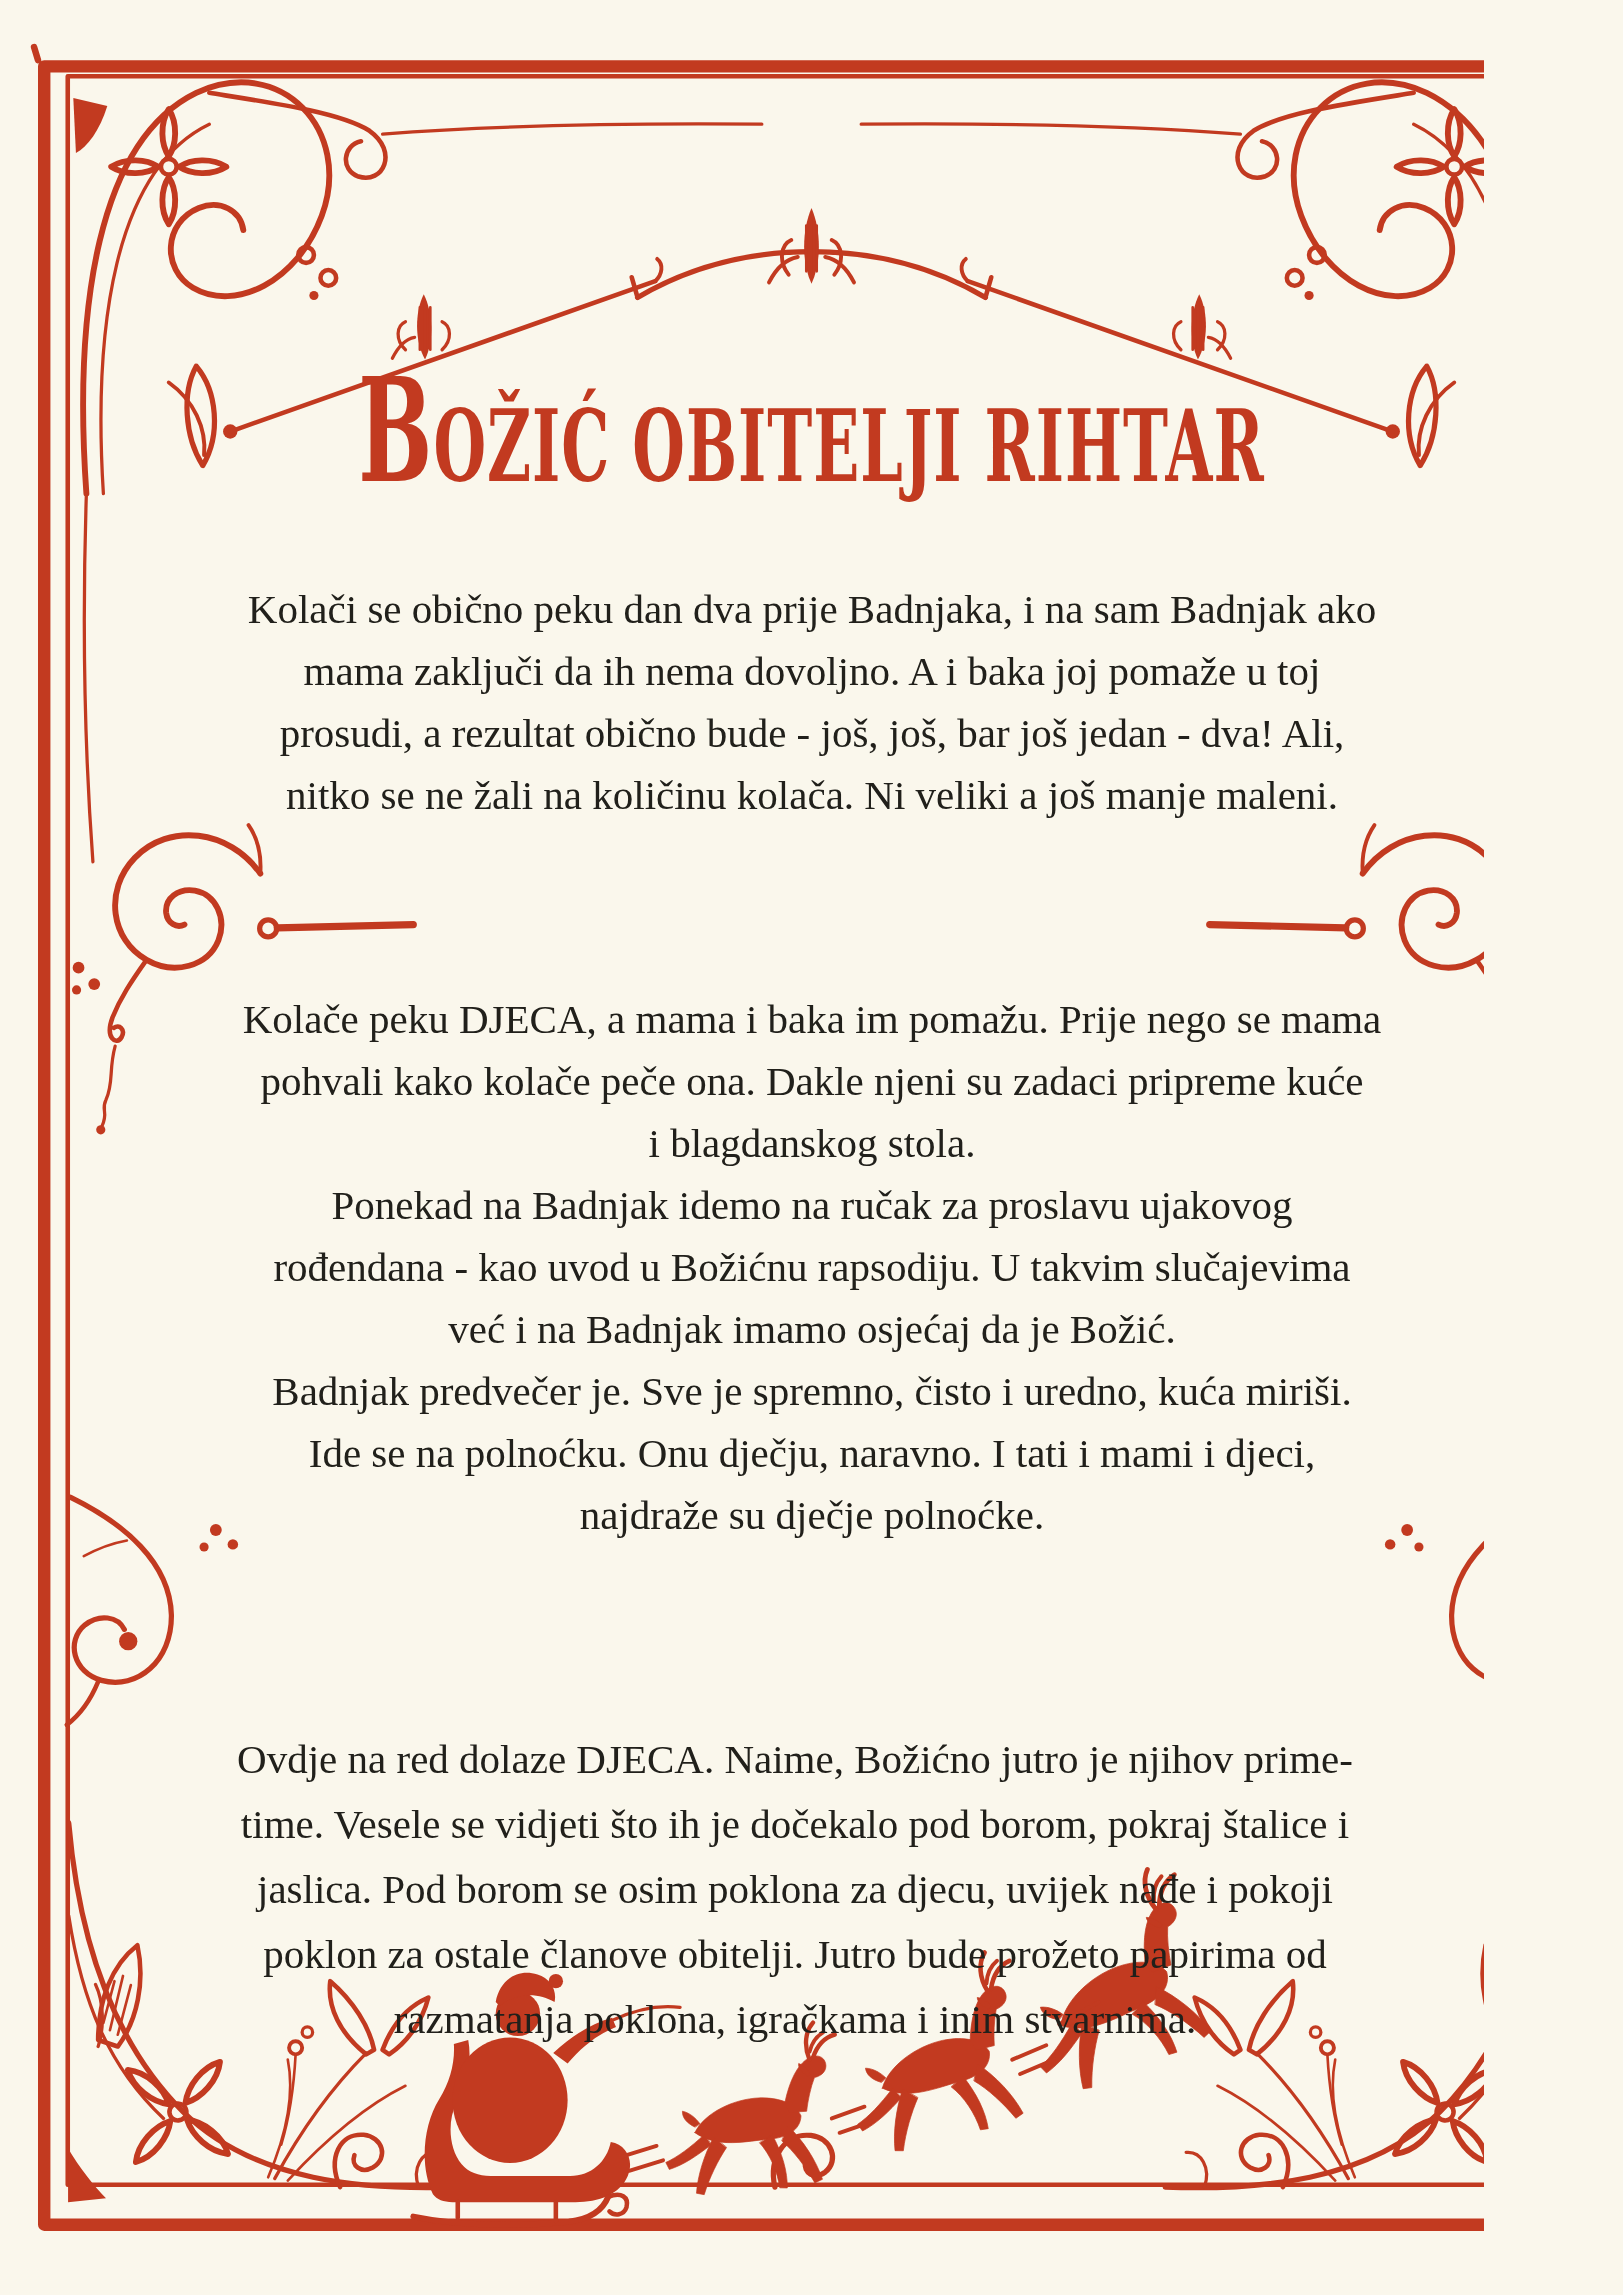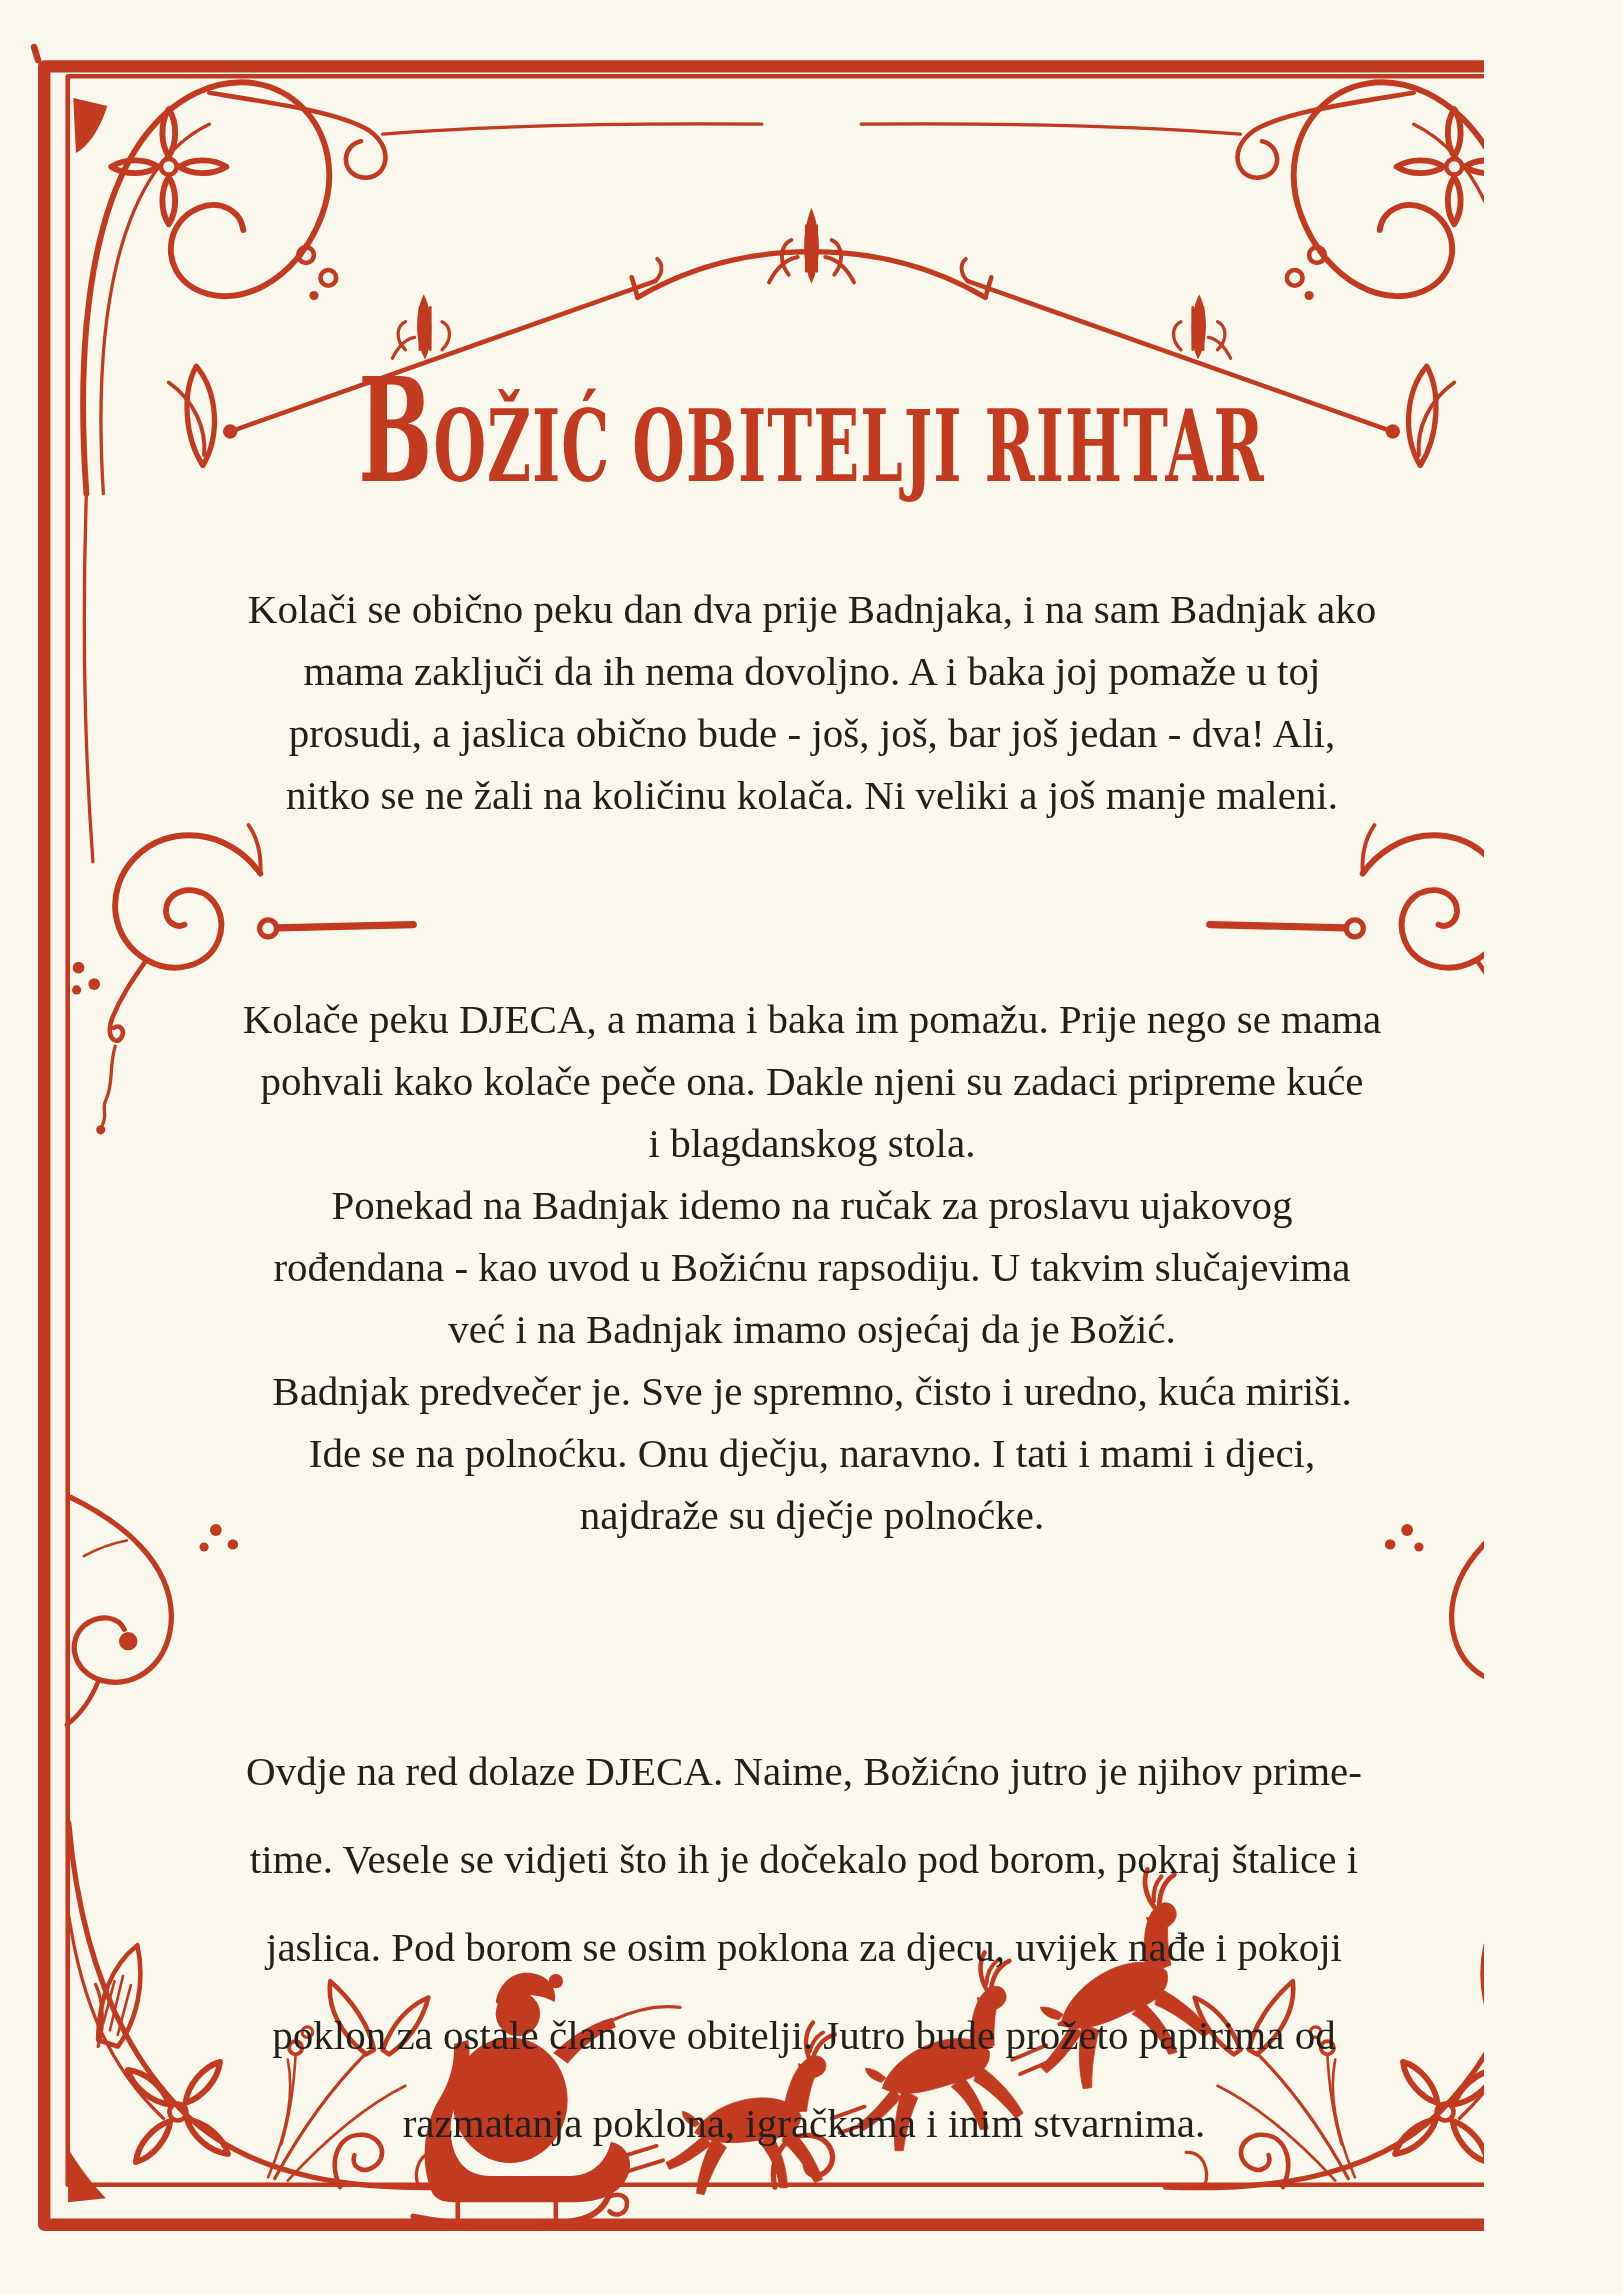--- a/index.html
+++ b/index.html
@@ -41,21 +41,21 @@
     color:var(--ink);
     font-size:41px;
     line-height:62px;
     text-align:center;
     white-space:pre;
     width:1308px;
     left:158px;
   }
   #para1{top:578px;}
   #para2{top:988px;}
-  #para3{top:1727px;line-height:88px;left:137px;width:1334px;}
+  #para3{top:1727px;line-height:65px;left:128px;width:1334px;}
   .section-heading{
     position:absolute;
     left:235px;top:1625px;
     color:var(--ink);
     font-size:65px;
     line-height:72px;
     white-space:pre;
   }
 </style>
 </head>
@@ -216,21 +216,21 @@
         <path d="M1560,3172 L1612,3150"></path>
         <path d="M1620,3096 L1680,3062"></path>
       </g>
     </g>
   </svg>
 
   <div class="title">Božić obitelji Rihtar</div>
 
   <div id="para1" class="body-par">Kolači se obično peku dan dva prije Badnjaka, i na sam Badnjak ako
 mama zaključi da ih nema dovoljno. A i baka joj pomaže u toj
-prosudi, a jaslica obično bude - još, još, bar još jedan - dva! Ali,
+prosudi, a rezultat obično bude - još, još, bar još jedan - dva! Ali,
 nitko se ne žali na količinu kolača. Ni veliki a još manje maleni.</div>
 
   <div id="para2" class="body-par">Kolače peku DJECA, a mama i baka im pomažu. Prije nego se mama
 pohvali kako kolače peče ona. Dakle njeni su zadaci pripreme kuće
 i blagdanskog stola.
 Ponekad na Badnjak idemo na ručak za proslavu ujakovog
 rođendana - kao uvod u Božićnu rapsodiju. U takvim slučajevima
 već i na Badnjak imamo osjećaj da je Božić.
 Badnjak predvečer je. Sve je spremno, čisto i uredno, kuća miriši.
 Ide se na polnoćku. Onu dječju, naravno. I tati i mami i djeci,

